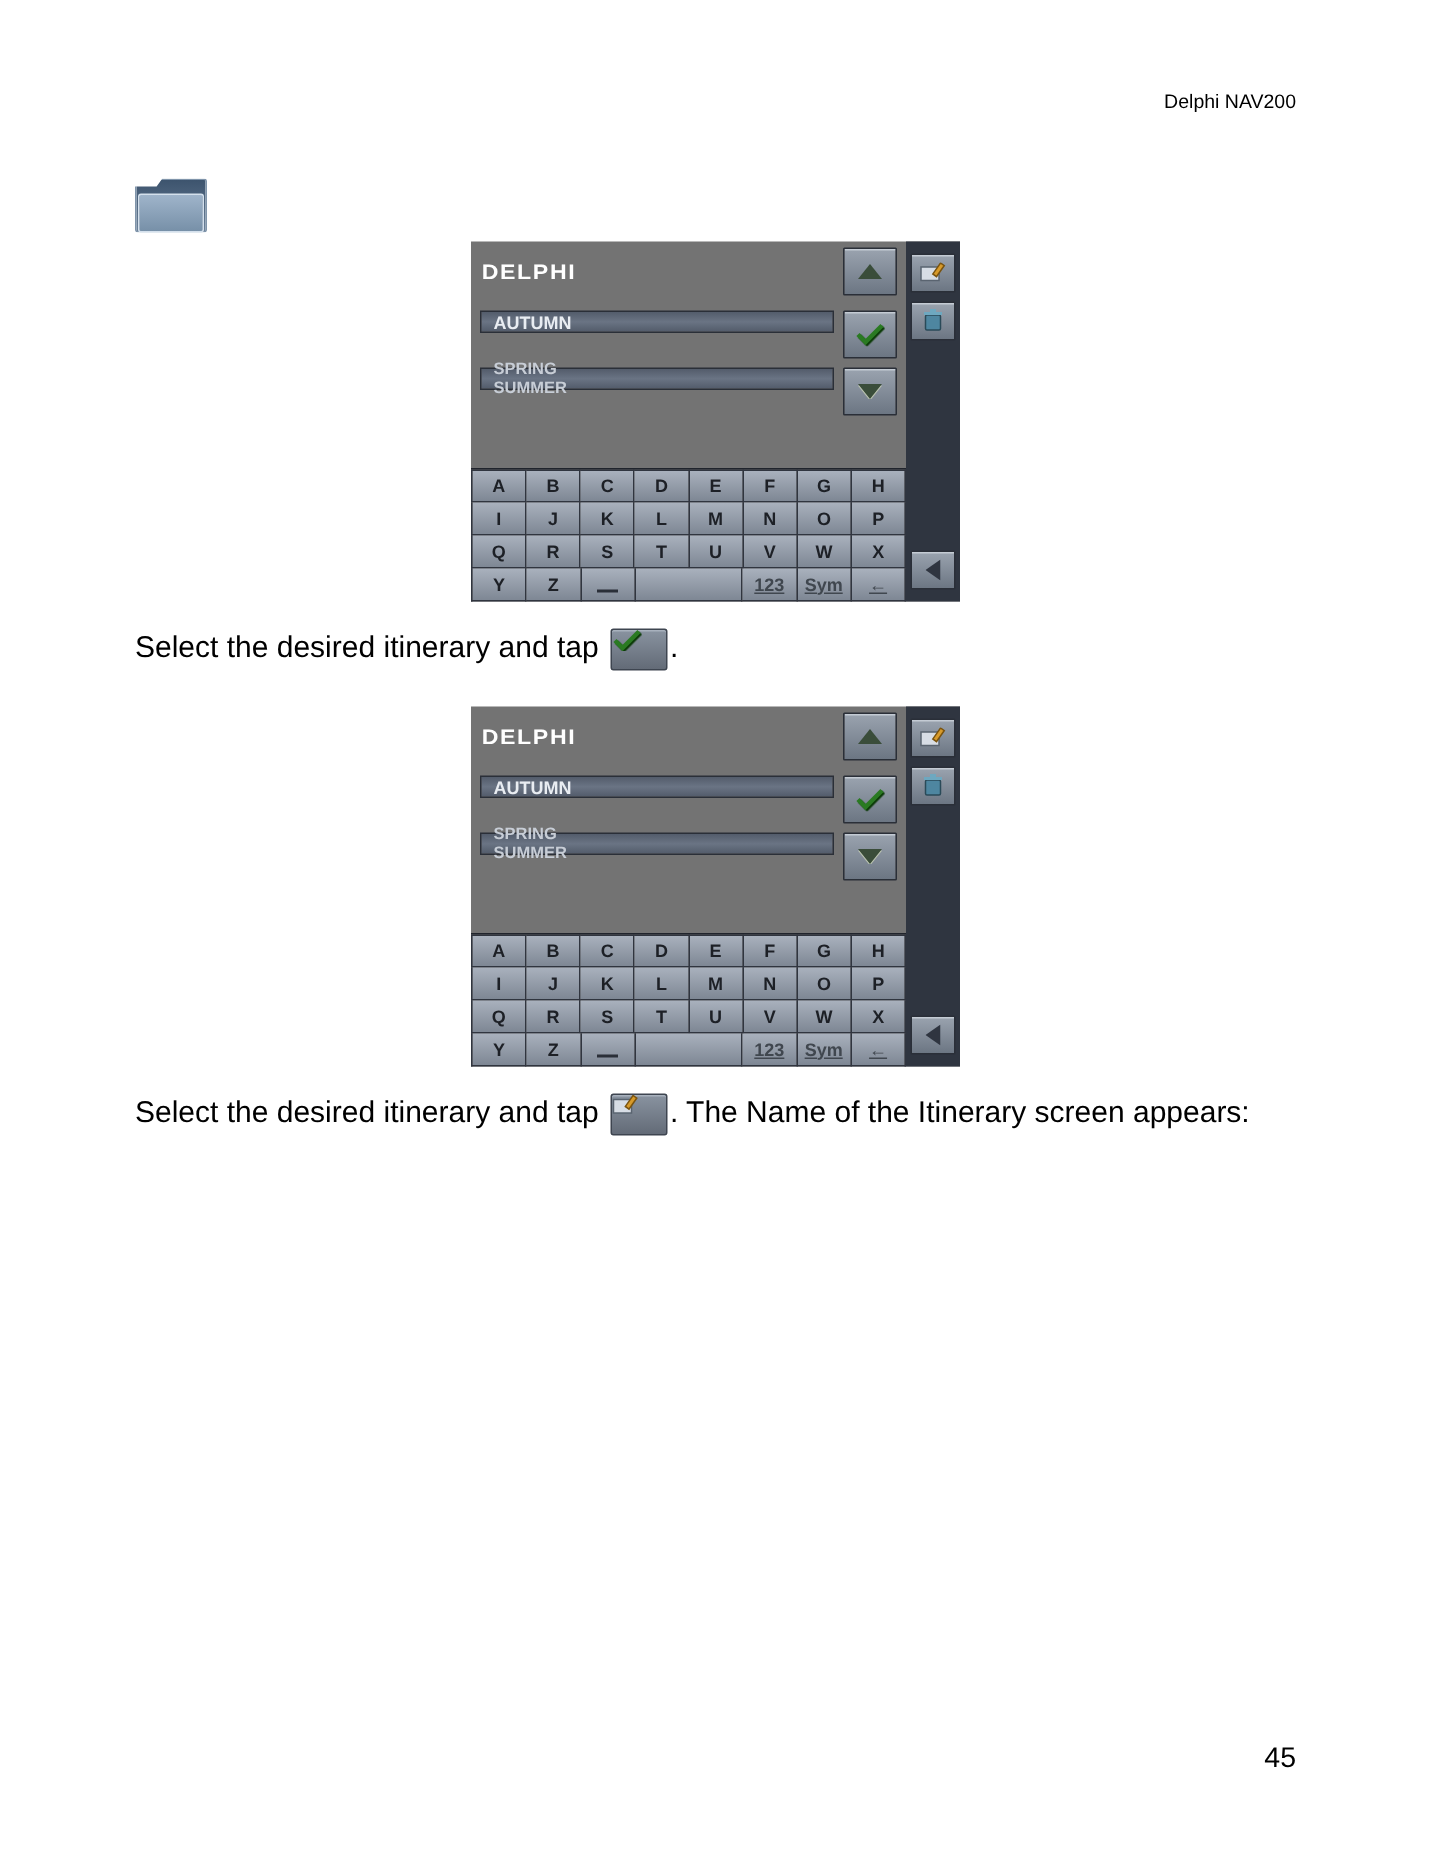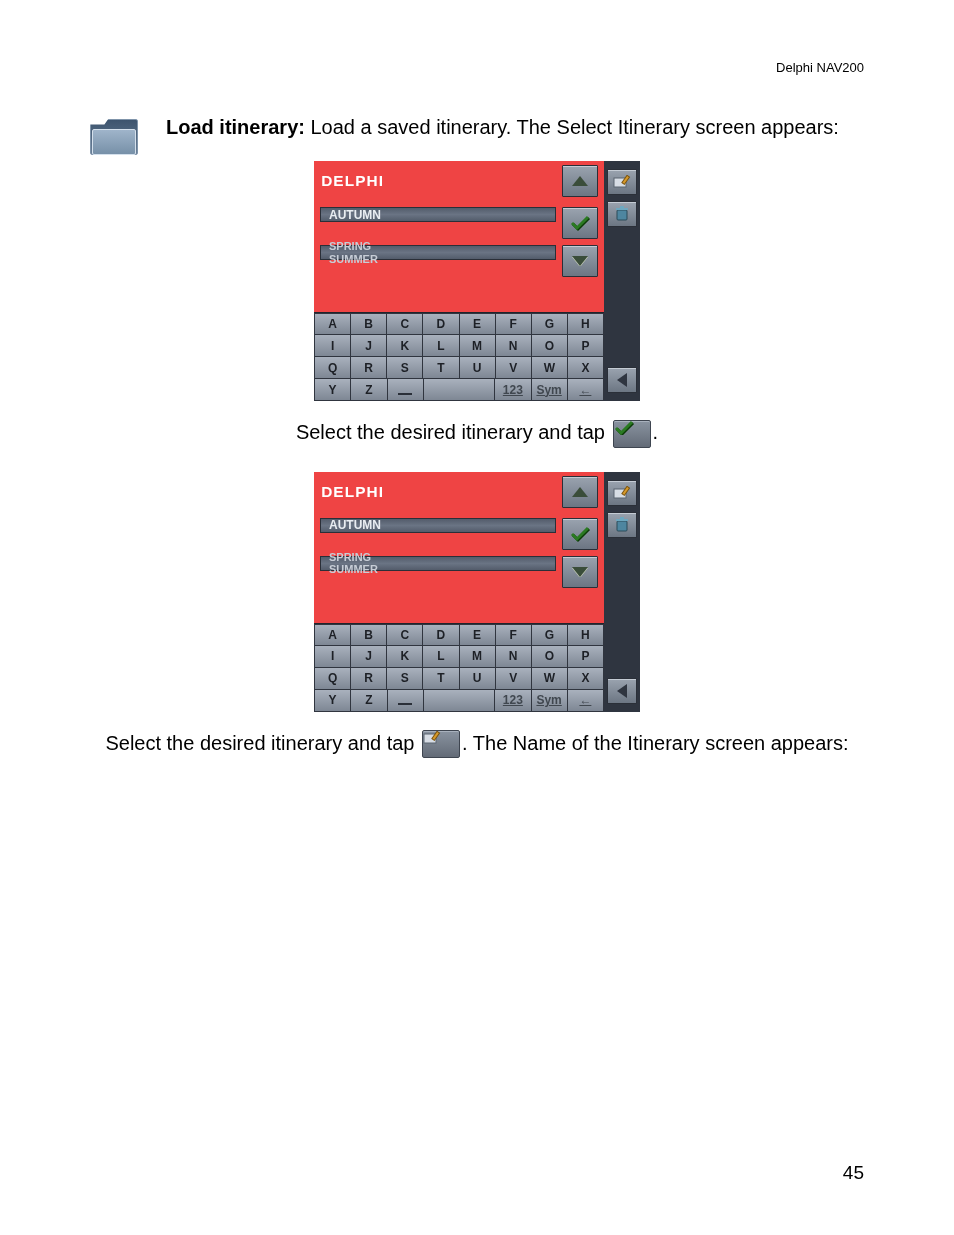--- a/index.html
+++ b/index.html
@@ -53,40 +53,39 @@
   .folder-doc .front {
     position: absolute; left:2px; right:2px; top:10px; bottom:0;
     background: linear-gradient(#9fb4ca, #7790a8);
     border: 1px solid #d4e0ec;
     border-radius: 2px;
   }
 
   .midline {
     margin: 18px 0 10px 0;
     line-height: 1.3;
-    text-align: center;
   }
   .midline .inline-btn { display:inline-block; vertical-align: middle; margin: 0 2px; }
 
   
   .btn-sm {
     width: 36px; height: 26px;
     background: linear-gradient(#8993a0, #636b77);
     border: 1px solid #3e4550;
     border-radius: 2px;
     display: inline-flex; align-items: center; justify-content: center;
     box-shadow: inset 0 1px 0 #a8b1bd;
   }
   .btn-sm svg { display:block; }
 
   
   .device {
     width: 326px; height: 240px;
     margin: 6px auto 8px auto;
-    background: #ef4444;
+    background: #737373;
     display: flex;
     font-family: Arial, sans-serif;
   }
   .device .main {
     width: 290px;
     display: flex; flex-direction: column;
   }
   .device .side {
     width: 36px;
     background: #2f3540;
@@ -178,23 +177,20 @@
 <div class="page">
 
   <div class="hdr">Delphi NAV200</div>
 
   <div class="sect">
     <div class="sect-row">
       <div class="folder-doc">
         <div class="back"></div>
           <div class="front"></div>
       </div>
-      <div class="text">
-        <span class="bold">Load itinerary:</span><span> Load a saved itinerary. The Select Itinerary screen appears:</span>
-      </div>
     </div>
 
     <div class="device">
       <div class="main">
         <div class="logo-row">
           <div class="logo"><span class="split">DELPHI</span></div>
           <div class="sq-btn">
             <svg width="16" height="10" viewBox="0 0 16 10">
                 <polygon class="tri-up" points="8,0 16,10 0,10"></polygon>
               </svg>

